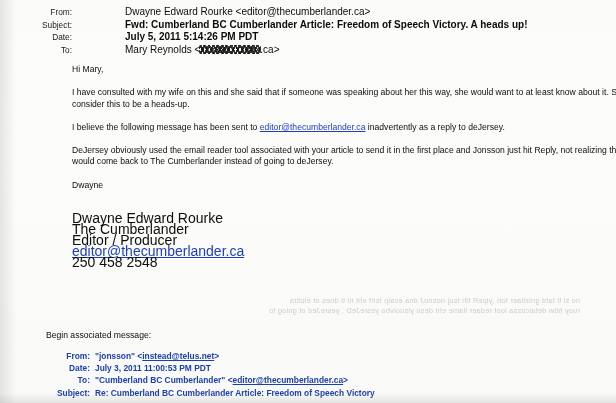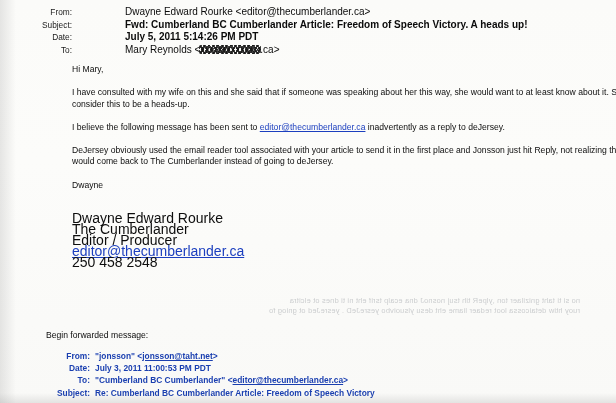--- a/index.html
+++ b/index.html
@@ -224,26 +224,26 @@
       <p class="sig">Editor / Producer</p>
       <p class="sig"><span class="link">editor@thecumberlander.ca</span></p>
       <p class="sig">250 458 2548</p>
     </div>
 
     <div class="ghost">
       <div>no si ti taht gnizilaer ton ,ylpeR tih tsuj nosnoJ dna ecalp tsrif eht ni ti dnes ot elcitra</div>
       <div>ruoy htiw detaicossa loot redaer liame eht desu ylsuoivbo yesreJeD . yesreJed ot gniog fo</div>
     </div>
 
-    <div class="fwd-label">Begin forwarded message:</div>
+    <div class="fwd-label">Begin associated message:</div>
 
     <div class="fwd-hdr">
       <div class="fwd-row">
         <span class="fwd-label-cell">From:</span>
-        <span class="fwd-val"><span class="plain">"jonsson" &lt;</span><span class="ul">jonsson@taht.net</span><span>&gt;</span></span>
+        <span class="fwd-val"><span class="plain">"jonsson" &lt;</span><span class="ul">instead@telus.net</span><span>&gt;</span></span>
       </div>
       <div class="fwd-row">
         <span class="fwd-label-cell">Date:</span>
         <span class="fwd-val">July 3, 2011 11:00:53 PM PDT</span>
       </div>
       <div class="fwd-row">
         <span class="fwd-label-cell">To:</span>
         <span class="fwd-val"><span class="plain">"Cumberland BC Cumberlander" &lt;</span><span class="ul">editor@thecumberlander.ca</span><span>&gt;</span></span>
       </div>
       <div class="fwd-row">

